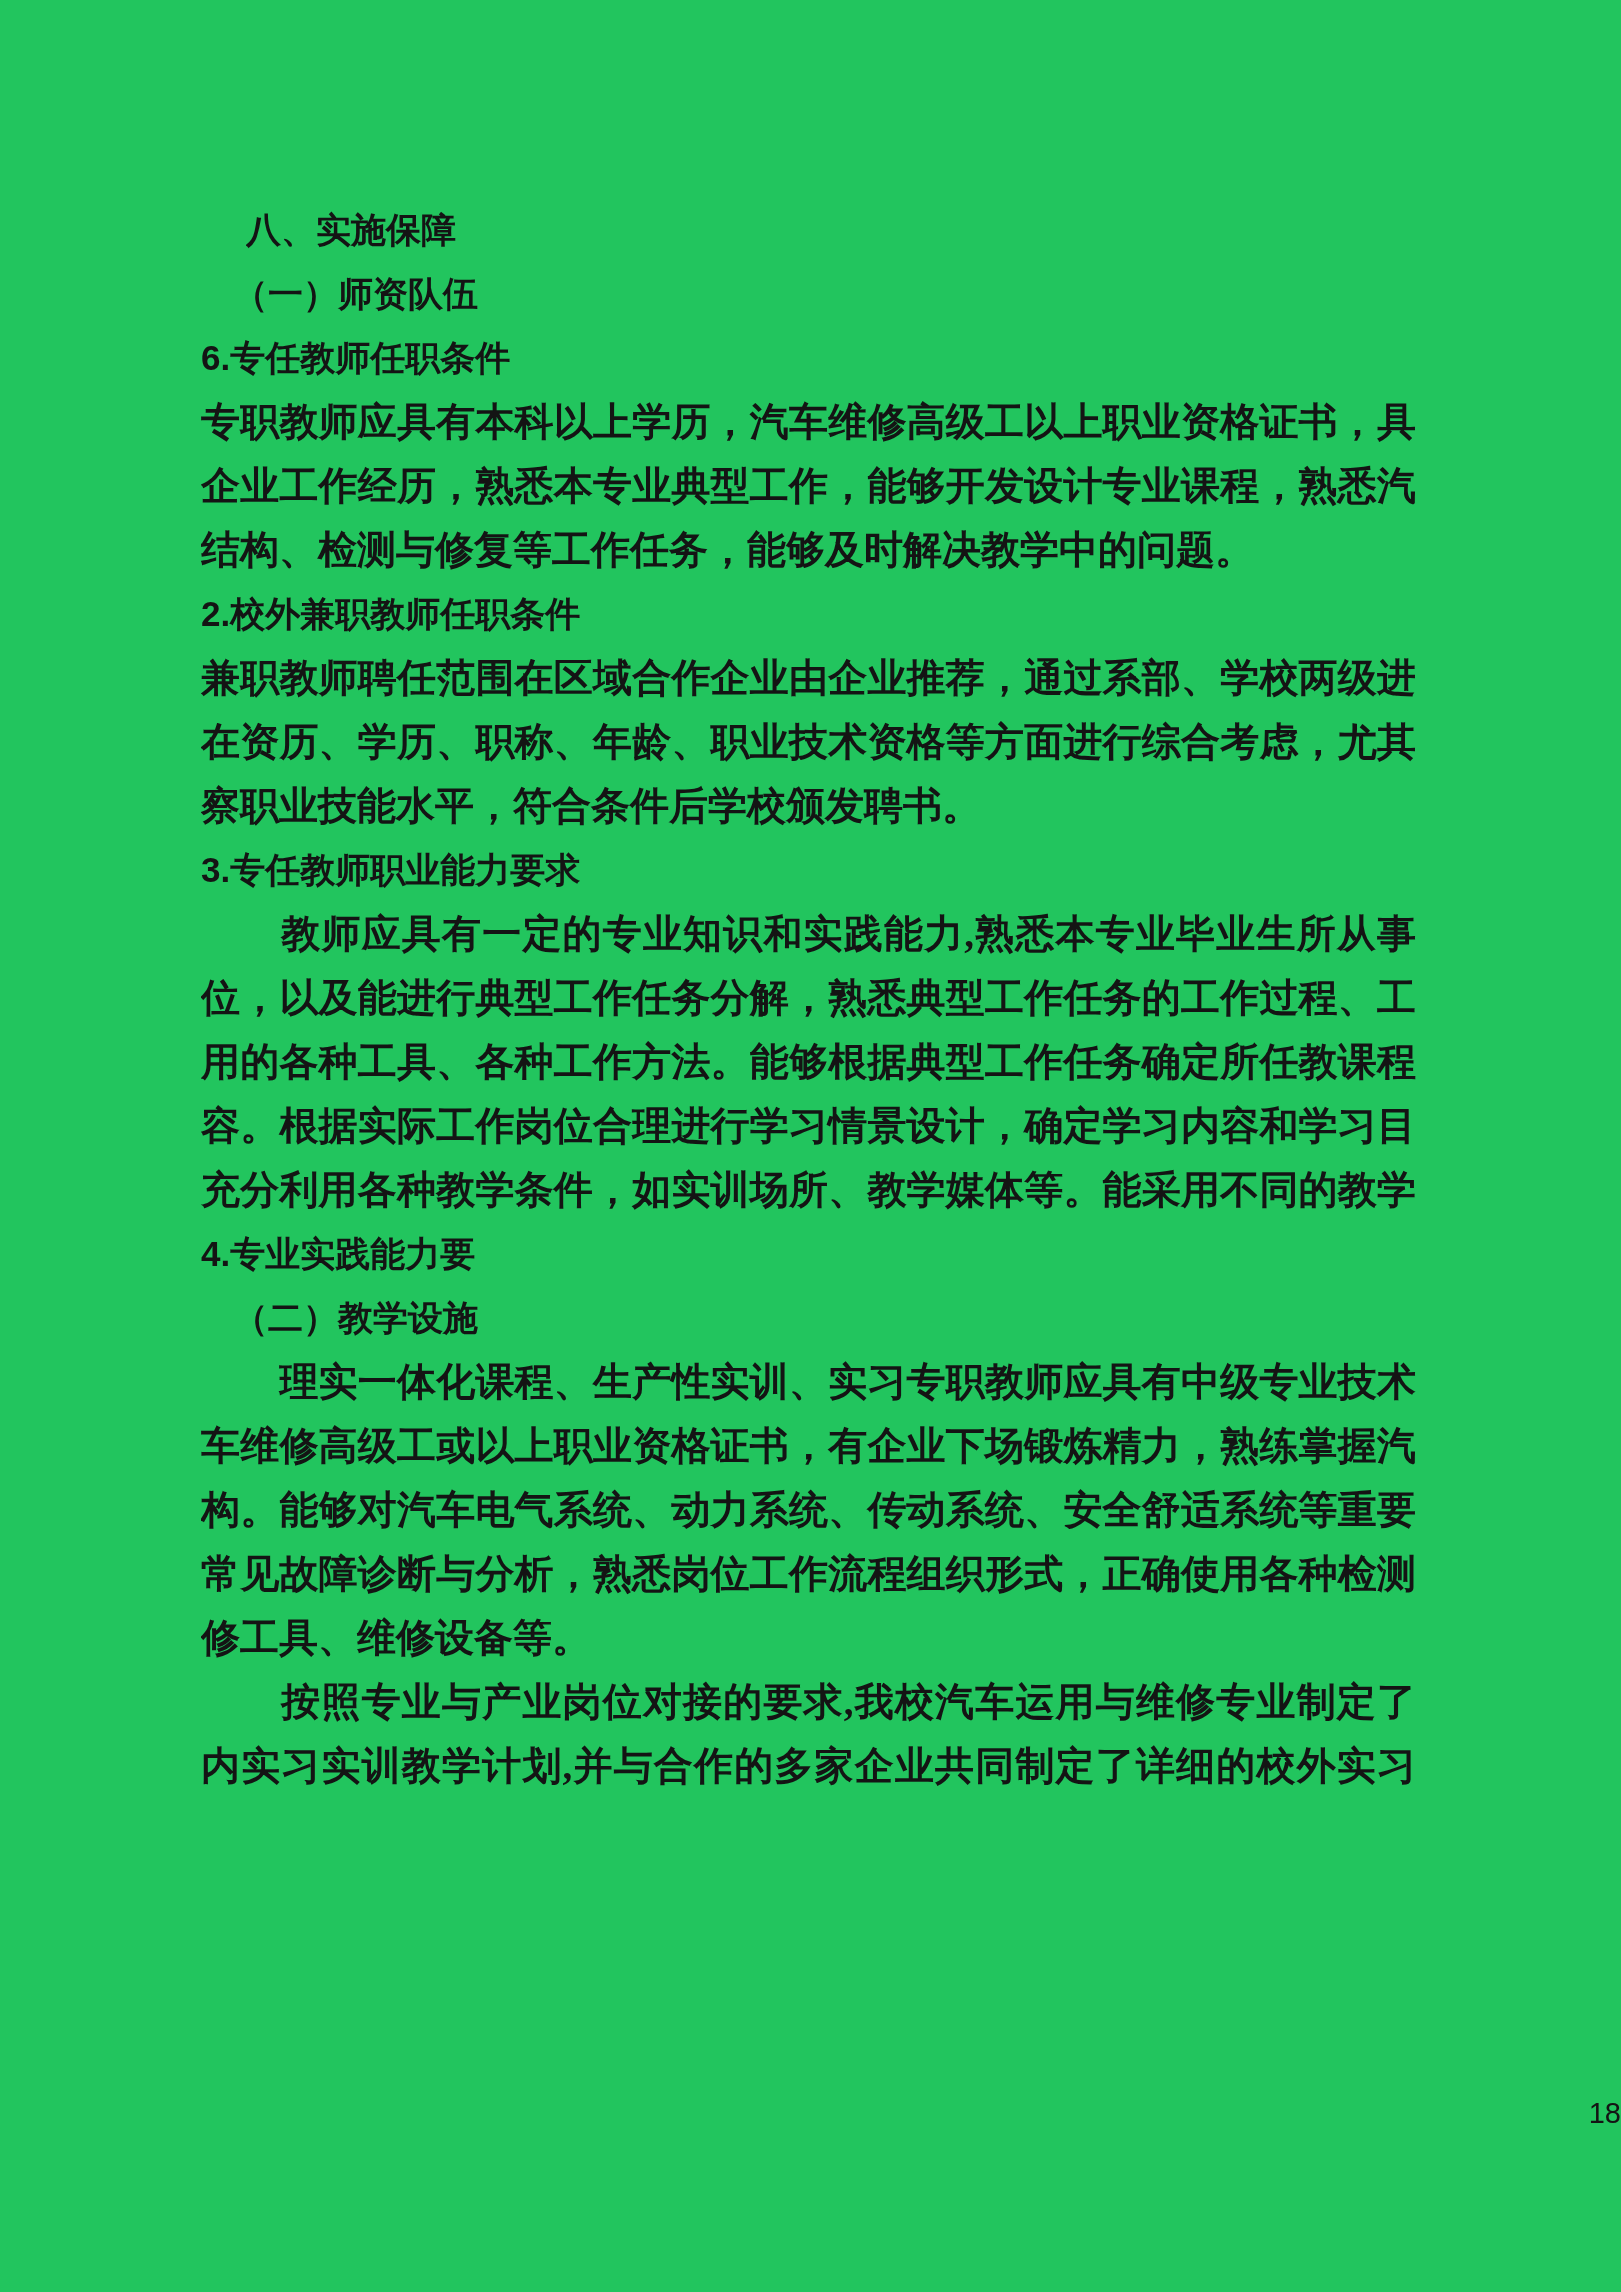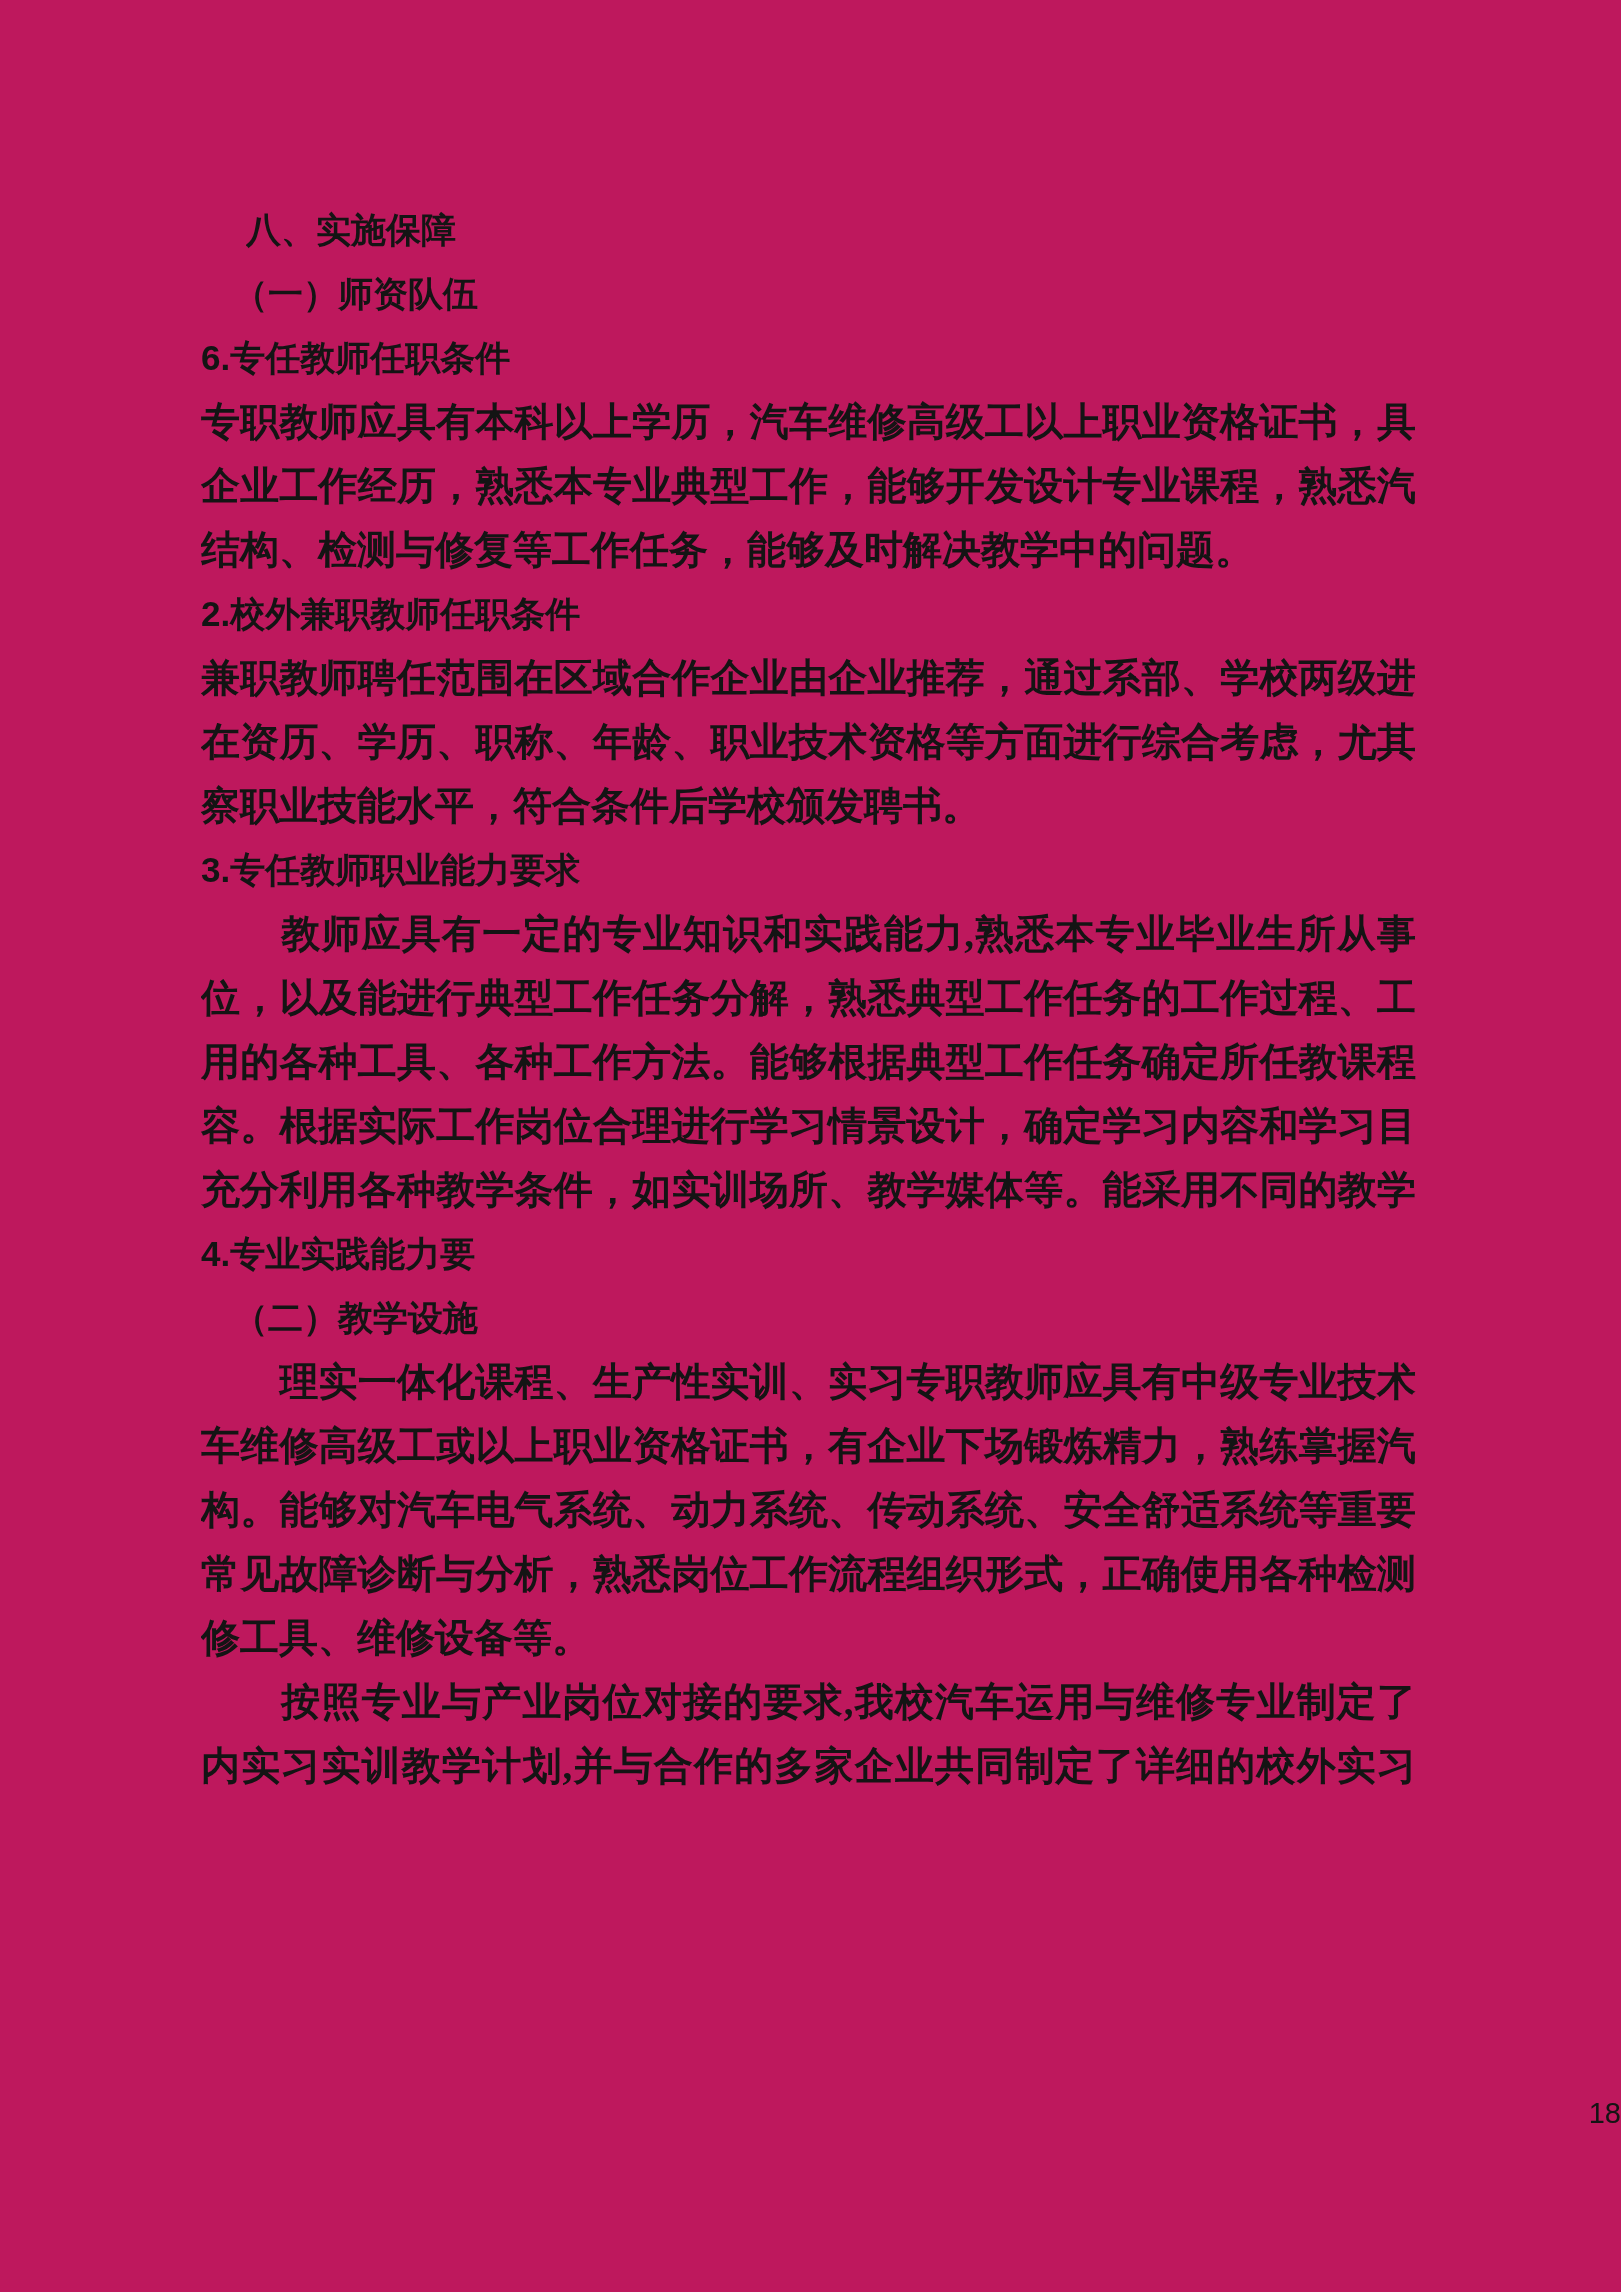--- a/index.html
+++ b/index.html
@@ -8,21 +8,21 @@
     height: 2293px;
     position: relative;
     background: #ffffff;
     font-family: "Liberation Serif", serif;
     color: #141414;
     overflow: hidden;
   }
   .sheet {
     position: absolute;
     inset: 0;
-    background: #be185d;
+    background: #22c55e;
   }
   .doc {
     position: absolute;
     left: 201px;
     top: 198px;
     width: 1215px;
   }
   .line {
     height: 64px;
     line-height: 64px;

